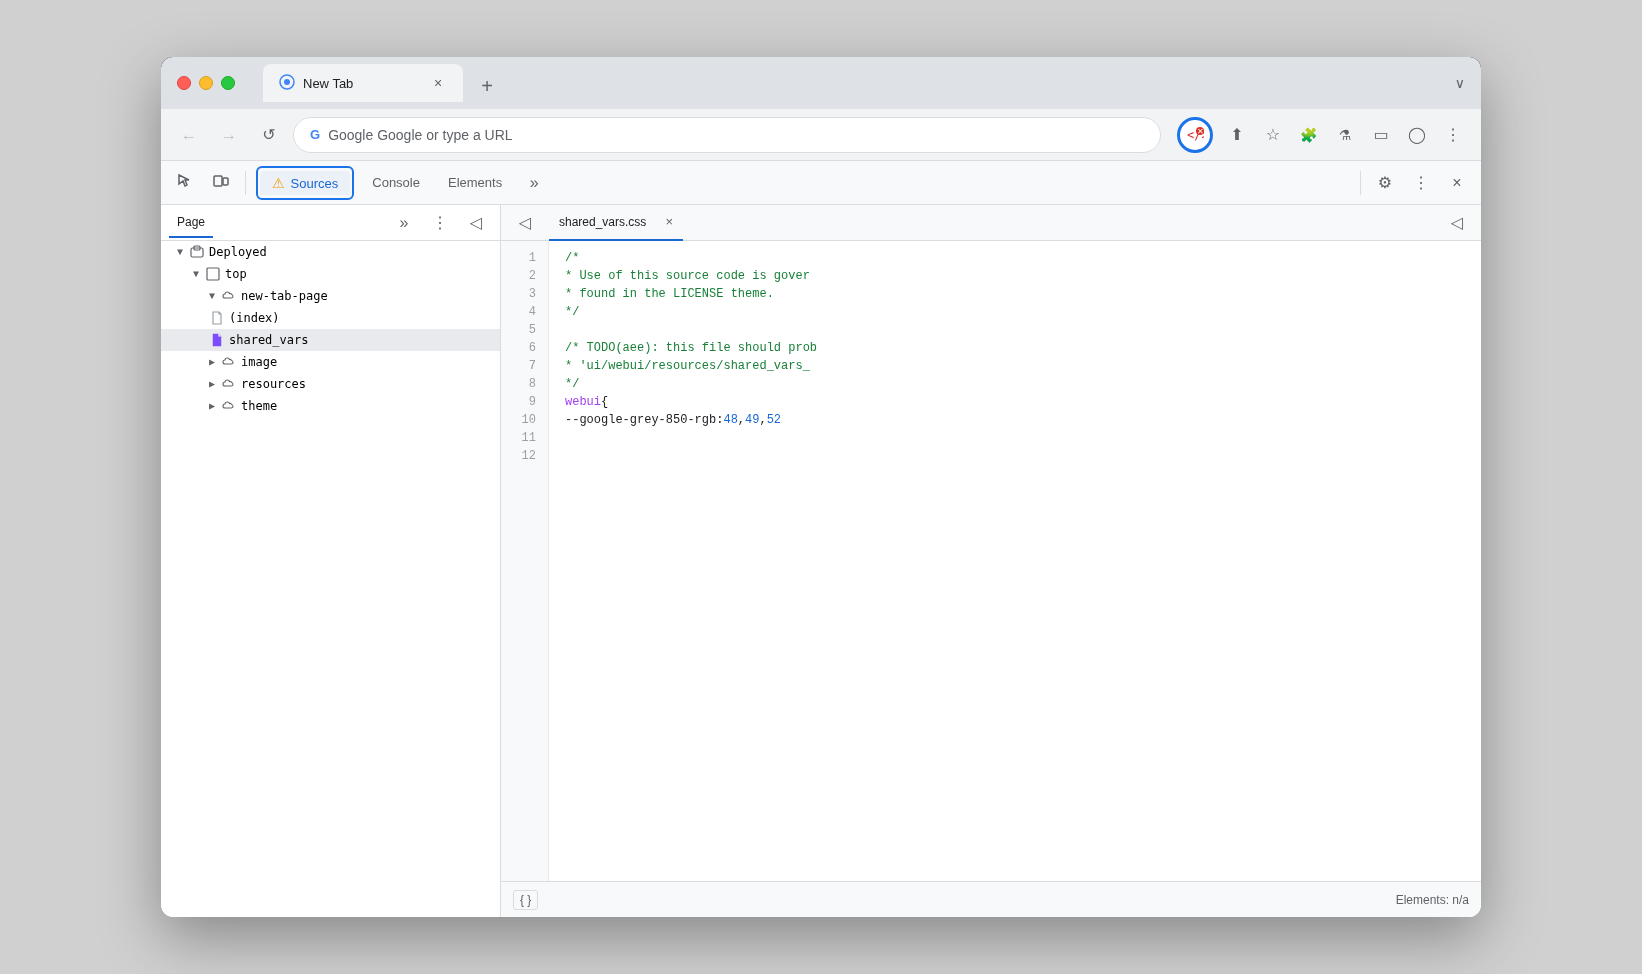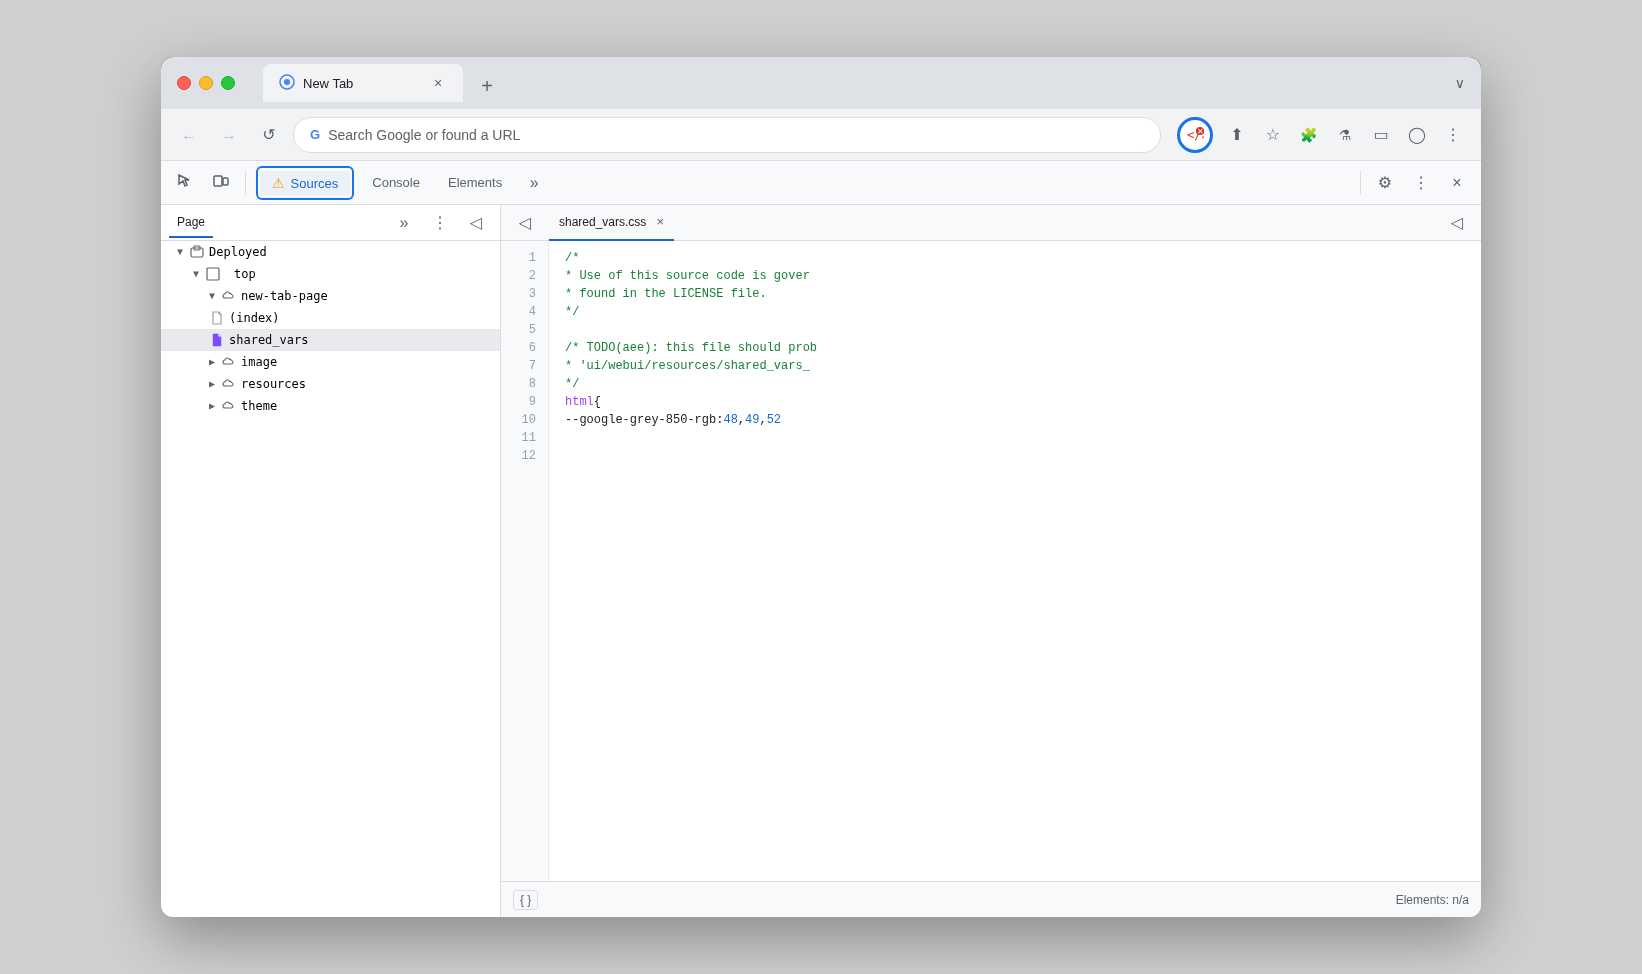--- a/index.html
+++ b/index.html
@@ -298,21 +298,21 @@
       display: flex;
       align-items: center;
       padding: 0 8px;
       border-bottom: 1px solid #dadce0;
       background: #f8f9fa;
       gap: 8px;
     }
     .code-file-tab {
       display: flex;
       align-items: center;
-      gap: 10px;
+      gap: 19px;
       padding: 4px 10px;
       font-size: 12px;
       color: #202124;
       border-bottom: 2px solid #1967d2;
       height: 36px;
       cursor: pointer;
     }
     .code-panel-right {
       margin-left: auto;
     }
@@ -402,21 +402,21 @@
       <span>←</span>
     </div>
     <div class="nav-btn disabled">
       <span>→</span>
     </div>
     <div class="nav-btn">
       <span>↺</span>
     </div>
     <div class="address-bar">
       <span style="color:#4285f4; font-weight:bold; font-size:13px;">G</span>
-      <span class="address-bar-text">Search Google or found a URL</span>
+      <span class="address-bar-text">Google Google or type a URL</span>
     </div>
 
     <div class="devtools-icon-circle">
       <svg width="18" height="18" viewBox="0 0 18 18">
         <text x="1" y="13" font-size="12" fill="#d93025" font-family="monospace">&lt;/&gt;</text>
         <circle cx="14" cy="5" r="4" fill="#d93025"></circle>
         <text x="11" y="8" font-size="8" fill="white" font-family="sans-serif">✕</text>
       </svg>
     </div>
     <div class="browser-actions">
@@ -527,21 +527,21 @@
             <span style="font-size:12px; font-family:monospace;">Deployed</span>
           </div>
 
           <div class="tree-item tree-indent-2">
             <span class="tree-arrow">▼</span>
             <span class="tree-icon">
               <svg width="14" height="14" viewBox="0 0 14 14">
                 <rect x="1" y="1" width="12" height="12" rx="1" fill="none" stroke="#5f6368" stroke-width="1.2"></rect>
               </svg>
             </span>
-            <span style="font-size:12px; font-family:monospace;margin-left:9px;">top</span>
+            <span style="font-size:12px; font-family:monospace;">top</span>
           </div>
 
           <div class="tree-item tree-indent-3">
             <span class="tree-arrow">▼</span>
             <span class="tree-icon">
               <svg width="14" height="14" viewBox="0 0 14 14">
                 <path d="M3 9 Q1 9 1 7 Q1 5 3 5 Q3 3 5.5 3 Q7 3 7.5 4.5 Q9 4 9.5 5.5 Q11 5.5 11 7.5 Q11 9 9 9 Z" fill="none" stroke="#5f6368" stroke-width="1.1"></path>
               </svg>
             </span>
             <span style="font-size:12px; font-family:monospace;">new-tab-page</span>
@@ -632,39 +632,39 @@
             <div class="line-number">12</div>
           </div>
           <div class="code-lines">
             <div class="code-line">
               <span class="code-comment">/*</span>
             </div>
             <div class="code-line">
               <span class="code-comment"> * Use of this source code is gover</span>
             </div>
             <div class="code-line">
-              <span class="code-comment"> * found in the LICENSE file.</span>
+              <span class="code-comment"> * found in the LICENSE theme.</span>
             </div>
             <div class="code-line">
               <span class="code-comment"> */</span>
             </div>
             <div class="code-line">
               <span class="code-default">&nbsp;</span>
             </div>
             <div class="code-line">
               <span class="code-comment">/* TODO(aee): this file should prob</span>
             </div>
             <div class="code-line">
               <span class="code-comment"> * 'ui/webui/resources/shared_vars_</span>
             </div>
             <div class="code-line">
               <span class="code-comment"> */</span>
             </div>
             <div class="code-line">
-              <span class="code-selector">html</span>
+              <span class="code-selector">webui</span>
               <span class="code-default"> {</span>
             </div>
             <div class="code-line">
               <span class="code-default">  --google-grey-850-rgb: </span>
               <span class="code-number">48</span>
               <span class="code-default">, </span>
               <span class="code-number">49</span>
               <span class="code-default">, </span>
               <span class="code-number">52</span>
             </div>

